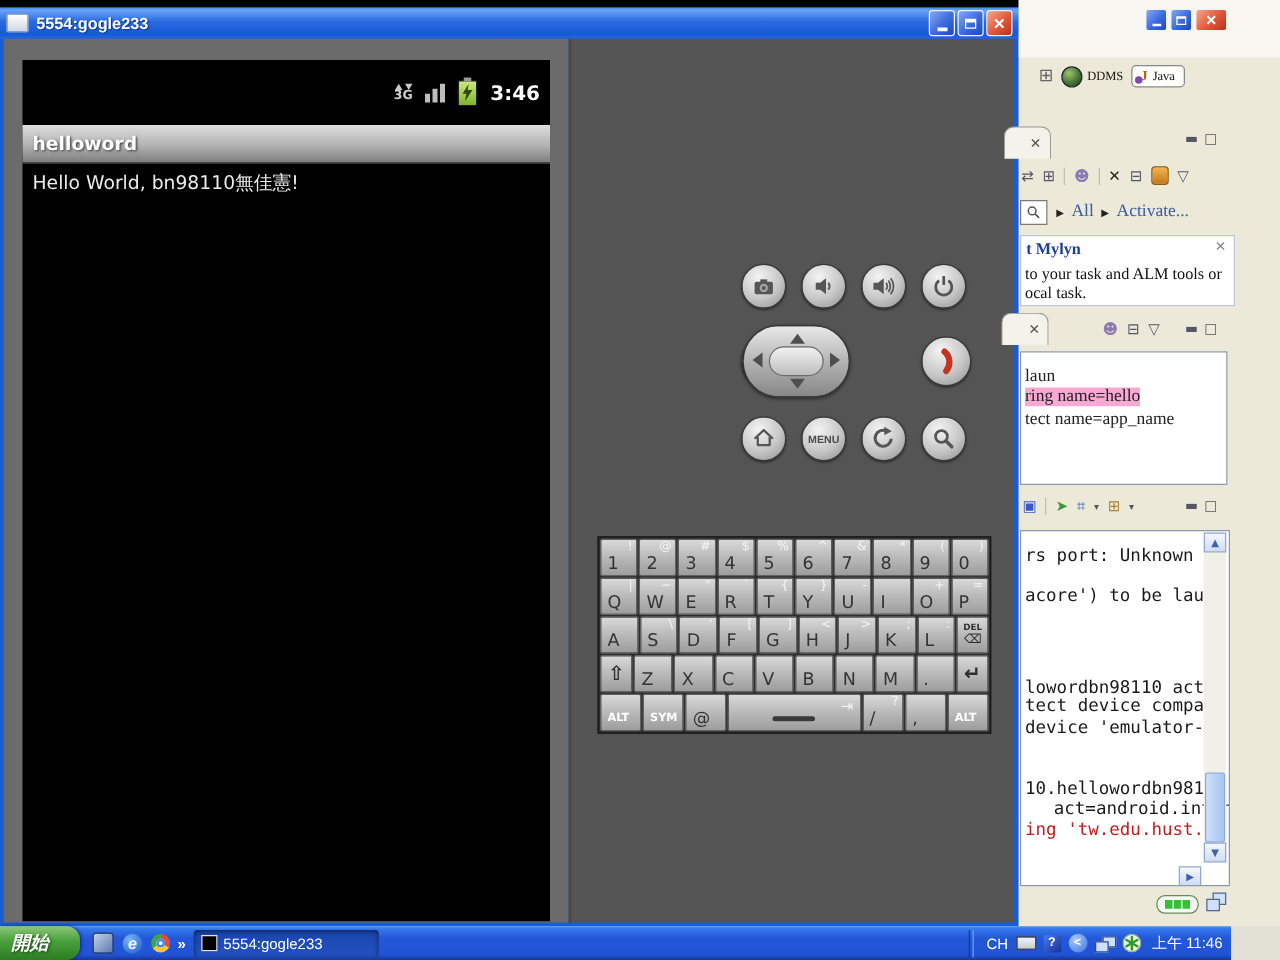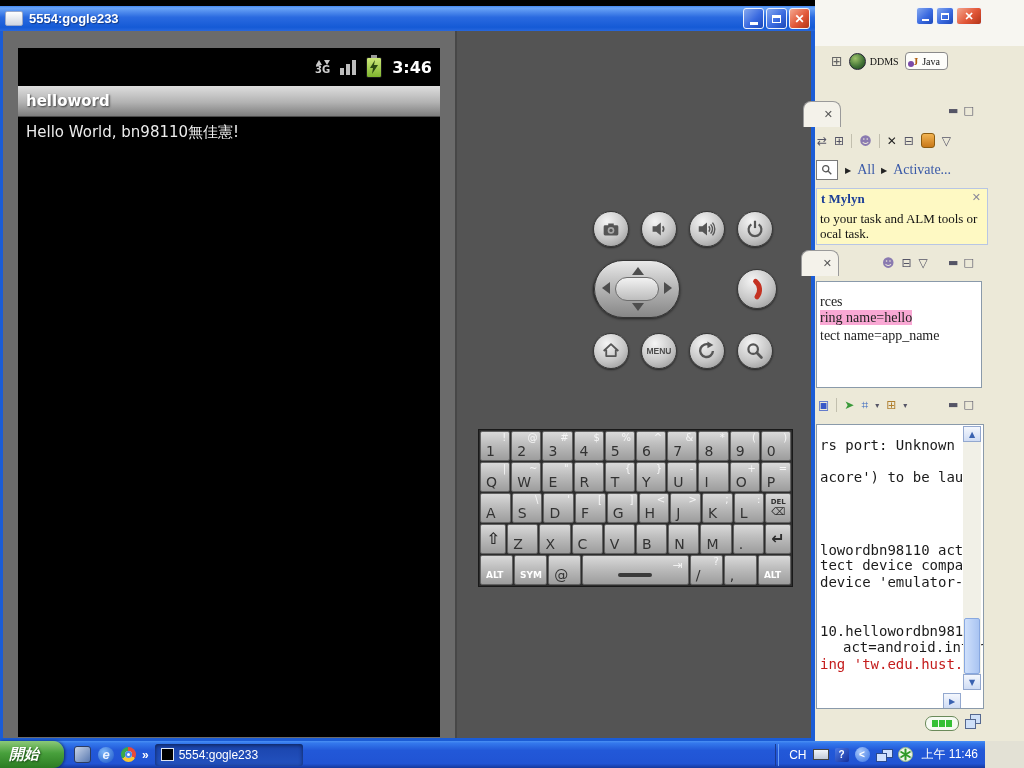--- a/index.html
+++ b/index.html
@@ -18,21 +18,21 @@
     background:linear-gradient(135deg,#86a9ef 0%,#3a6ae0 55%,#1c48b8 100%);
     display:flex;align-items:center;justify-content:center;color:#fff;}
   .wbtn.close{background:linear-gradient(135deg,#f4a890 0%,#e25738 55%,#b23418 100%);font-weight:bold;font-size:12px;}
   .g-min{display:block;width:8px;height:3px;background:#fff;margin-top:9px;}
   .g-max{display:block;width:9px;height:8px;border:1px solid #fff;border-top:3px solid #fff;box-sizing:border-box;}
   .em-body{position:absolute;left:3px;top:31px;width:808px;height:707px;display:flex;}
   .em-left{width:452px;background:#6b6b6b;position:relative;}
   .em-right{flex:1;background:#545454;border-left:2px solid #474747;position:relative;}
   
   .phone-screen{position:absolute;left:15px;top:17px;width:422px;height:689px;background:#000;font-family:"DejaVu Sans",sans-serif;}
-  .statusbar{height:38px;display:flex;align-items:center;justify-content:flex-end;gap:10px;padding-right:8px;}
+  .statusbar{height:52px;display:flex;align-items:center;justify-content:flex-end;gap:10px;padding-right:8px;}
   .icon3g{display:flex;flex-direction:column;align-items:center;line-height:1;}
   .icon3g .arrows{display:flex;gap:2px;}
   .tri-u{width:0;height:0;border-left:3px solid transparent;border-right:3px solid transparent;border-bottom:5px solid #c9c9c9;}
   .tri-d{width:0;height:0;border-left:3px solid transparent;border-right:3px solid transparent;border-top:5px solid #c9c9c9;}
   .lbl3g{font-size:10px;font-weight:bold;color:#cdcdcd;letter-spacing:0;}
   .sig{display:flex;align-items:flex-end;gap:2px;}
   .sig i{display:block;width:4px;background:#bdbdbd;}
   .batt{position:relative;width:14px;height:19px;border:1px solid #1a1a1a;border-radius:2px;
         background:linear-gradient(180deg,#cde87a,#7fb52e);display:flex;align-items:center;justify-content:center;}
   .batt::before{content:"";position:absolute;top:-3px;left:4px;width:6px;height:3px;background:#9a9a9a;}
@@ -97,21 +97,21 @@
   .tsep{width:1px;height:14px;background:#c2bfae;}
   .ic{font-size:12px;color:#556;}
   .ic-x{color:#222;font-weight:bold;}
   .ic-db{width:12px;height:13px;background:linear-gradient(#f2b452,#c87818);border:1px solid #8c5c10;border-radius:3px;}
   .ic-person{color:#8a7ab0;font-size:12px;}
   .srchbox{position:absolute;left:1px;top:160px;width:22px;height:20px;background:#fff;border:1px solid #7a7a7a;box-sizing:border-box;
     display:flex;align-items:center;justify-content:center;}
   .filterrow{position:absolute;left:30px;top:162px;display:flex;align-items:center;gap:6px;}
   .smalltri{font-size:8px;color:#222;font-family:"DejaVu Sans",sans-serif;}
   .bluelink{font-size:14px;color:#3a5aa8;}
-  .mylyn{position:absolute;left:1px;top:188px;width:172px;height:57px;box-sizing:border-box;background:#fef9c3;border:1px solid #b8c6e4;}
+  .mylyn{position:absolute;left:1px;top:188px;width:172px;height:57px;box-sizing:border-box;background:#ffffff;border:1px solid #b8c6e4;}
   .mylyn-title{position:absolute;left:4px;top:2px;font-weight:bold;font-size:13px;color:#1c3e96;}
   .mylyn-x{position:absolute;right:6px;top:2px;color:#889;font-size:11px;font-family:"DejaVu Sans",sans-serif;}
   .mylyn-l{position:absolute;left:3px;font-size:13px;color:#111;white-space:nowrap;}
   .whitebox{position:absolute;background:#fff;border:1px solid #8a9aaa;box-sizing:border-box;overflow:hidden;}
   .oline{position:absolute;left:3px;font-size:14px;color:#222;white-space:nowrap;}
   .oline .hl{background:#f9a8d4;}
   .cline{position:absolute;left:3px;font-family:"DejaVu Sans Mono","Liberation Mono",monospace;font-size:14px;color:#1a1a1a;white-space:nowrap;}
   .cline.red{color:#c41c1c;}
   .vscroll{position:absolute;left:146px;top:1px;width:18px;height:264px;background:#f1f0e7;}
   .sbtn{position:absolute;left:0;width:18px;height:16px;background:linear-gradient(180deg,#f4f7fd,#cfdcf4);border:1px solid #93a8cf;box-sizing:border-box;
@@ -530,21 +530,21 @@
     <div class="tbar" style="left:67px;top:256px">
       <span class="ic ic-person">☻</span>
       <span class="ic">⊟</span>
       <span class="ic">▽</span>
     </div>
     <div class="vwin" style="left:133px;top:256px">
       <span>▬</span>
       <span>□</span>
     </div>
     <div class="whitebox" style="left:1px;top:281px;width:166px;height:107px">
-      <span class="oline" style="top:12px">rces</span>
+      <span class="oline" style="top:12px">laun</span>
       <span class="oline" style="top:28px"><span class="hl">ring name=hello</span></span>
       <span class="oline" style="top:46px">tect name=app_name</span>
     </div>
 
     <div class="tbar" style="left:3px;top:398px">
       <span class="ic" style="color:#3858c8">▣</span>
       <span class="tsep"></span>
       <span class="ic" style="color:#3a9a3a">➤</span>
       <span class="ic" style="color:#3868c0">⌗</span>
       <span class="ic" style="font-size:8px">▾</span>

